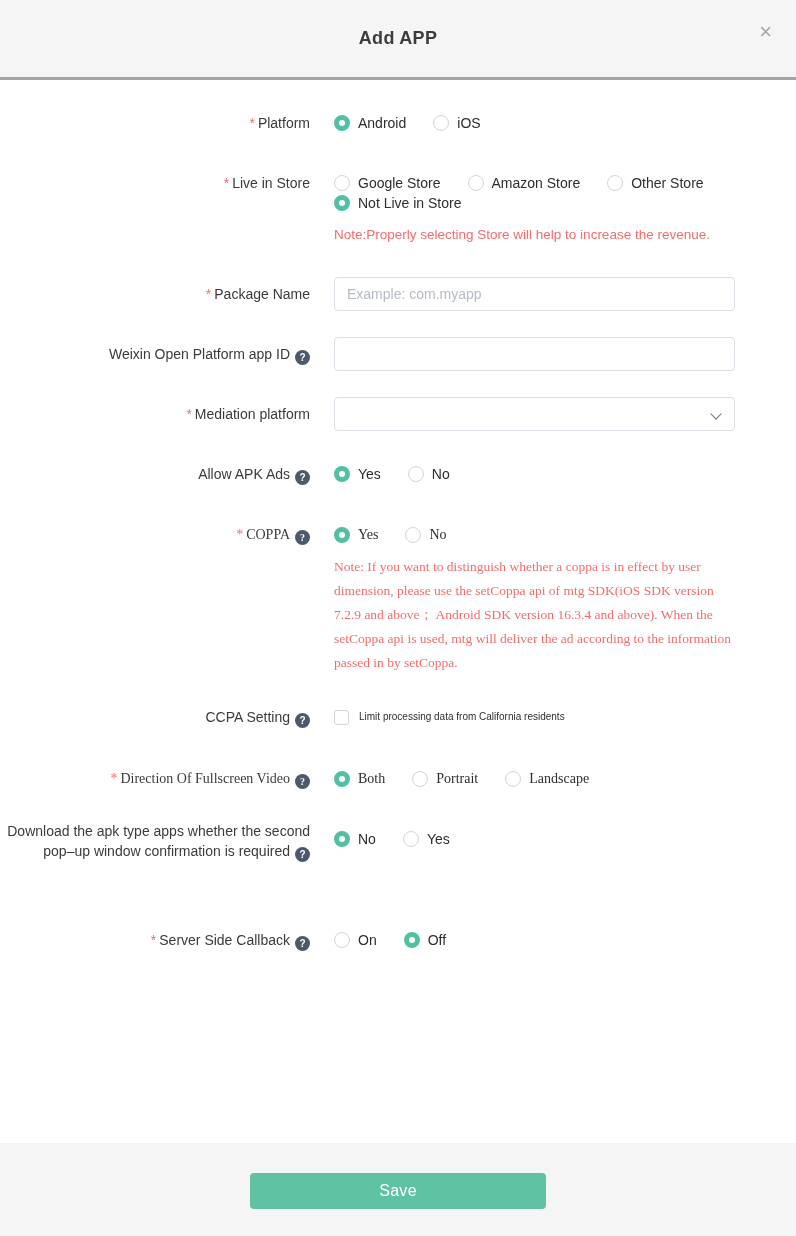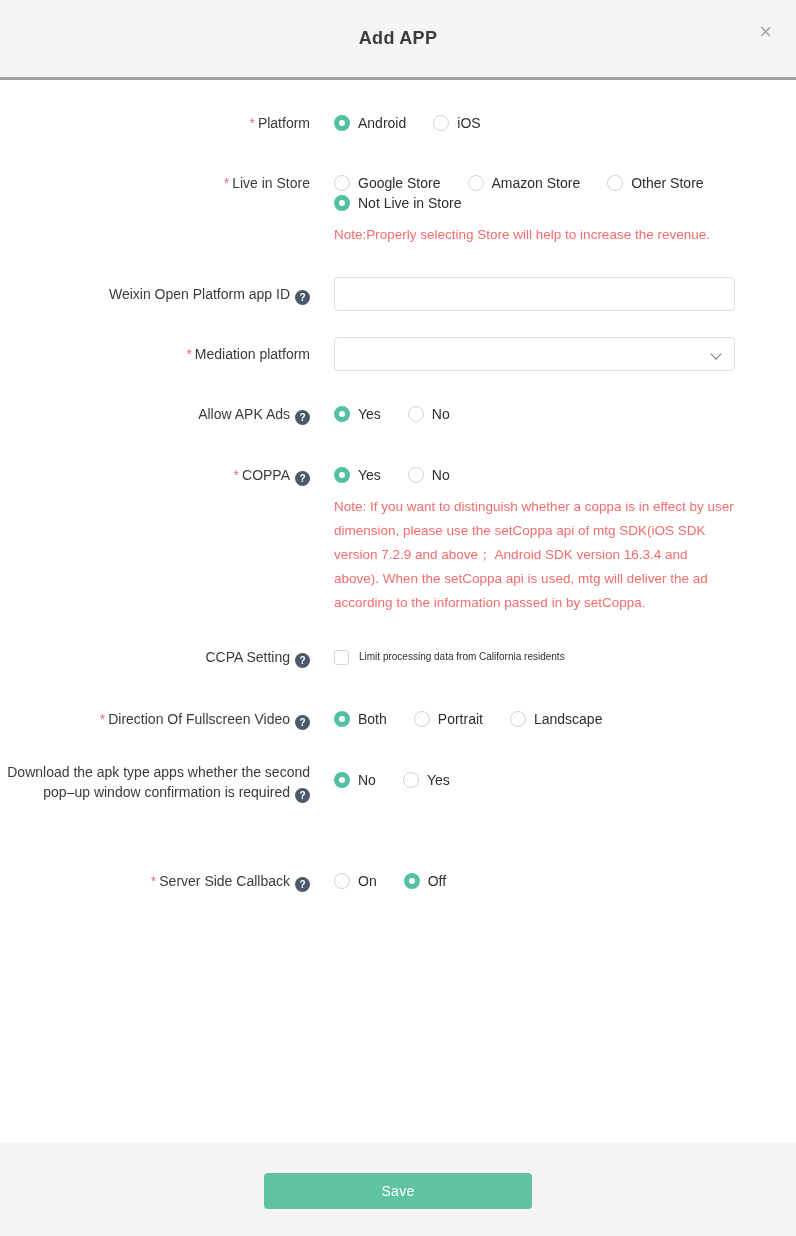--- a/index.html
+++ b/index.html
@@ -32,21 +32,21 @@
   .label-col {
     flex: 0 0 310px; width: 310px;
     text-align: right;
     font-size: 14px; color: #3b3b3b; line-height: 20px;
   }
   .control-col { margin-left: 24px; width: 401px; }
   .req { color: #f56c6c; margin-right: 3px; font-size: 14px; }
 
   .row-m26 { margin-bottom: 26px; }
   .row-m30 { margin-bottom: 30px; }
-  .row-m32 { margin-bottom: 32px; }
+  .row-m32 { margin-bottom: 32px; font-family: Liberation Serif, serif; }
   .row-m33 { margin-bottom: 33px; }
   .row-m40 { margin-bottom: 40px; }
   .row-m68 { margin-bottom: 68px; }
 
   .label-input { line-height: 34px; }
 
   
   .text-input {
     width: 401px; height: 34px;
     border: 1px solid #dcdfe6; border-radius: 4px;
@@ -102,23 +102,23 @@
   }
 
   
   .note { color: #f56c6c; font-size: 13.5px; line-height: 24px; margin-top: 10px; max-width: 401px; }
   .sub-line { }
 
   
   .dlg-footer { flex: 0 0 93px; height: 93px; background: #f5f5f6; }
   .save-btn {
     display: block; margin: 30px auto 0;
-    width: 268px; height: 36px;
+    width: 296px; height: 36px;
     background: #5fc3a3; border: none; border-radius: 4px;
-    color: #fff; font-size: 14px; font-weight: 500;
+    color: #fff; font-size: 16px; font-weight: 500;
     font-family: "Liberation Sans", sans-serif;
     cursor: pointer; letter-spacing: .3px;
   }
 </style>
 </head>
 <body>
 
 <div class="dialog">
 
   <div class="dlg-header">
@@ -165,20 +165,26 @@
           <span class="radio-option selected">
               <span class="radio"></span>
               <span>Not Live in Store</span>
             </span>
         </div>
         <div class="note">Note:Properly selecting Store will help to increase the revenue.</div>
       </div>
     </div>
 
 
+    <div class="form-row row-m26">
+      <div class="label-col label-input"><span class="req">*</span><span>Package Name</span></div>
+      <div class="control-col">
+        <input class="text-input" type="text" placeholder="Example: com.myapp" style="">
+      </div>
+    </div>
 
     <div class="form-row row-m26">
       <div class="label-col label-input"><span>Weixin Open Platform app ID</span><span class="help-icon">
             <span>?</span>
           </span></div>
       <div class="control-col">
         <input class="text-input" type="text" value="" style="">
       </div>
     </div>
 

